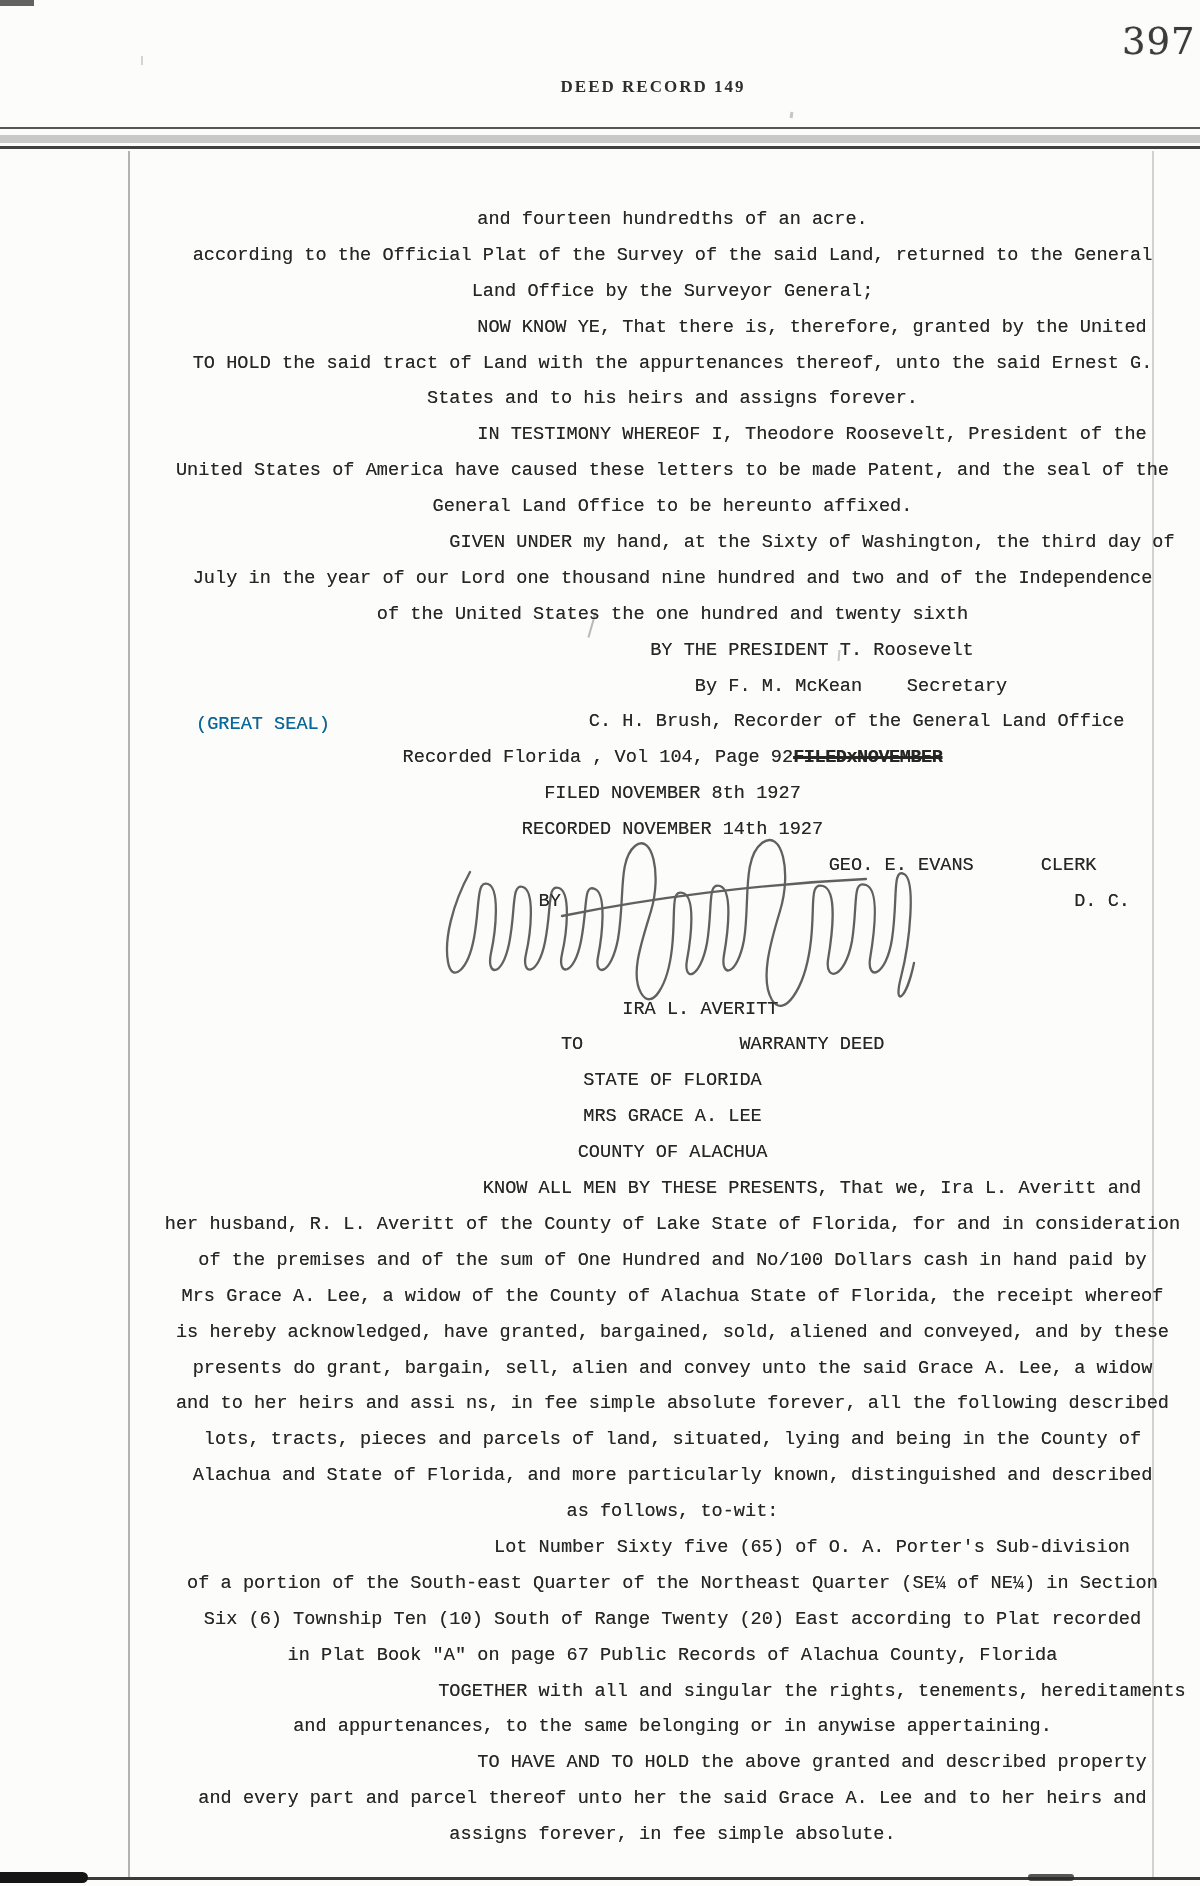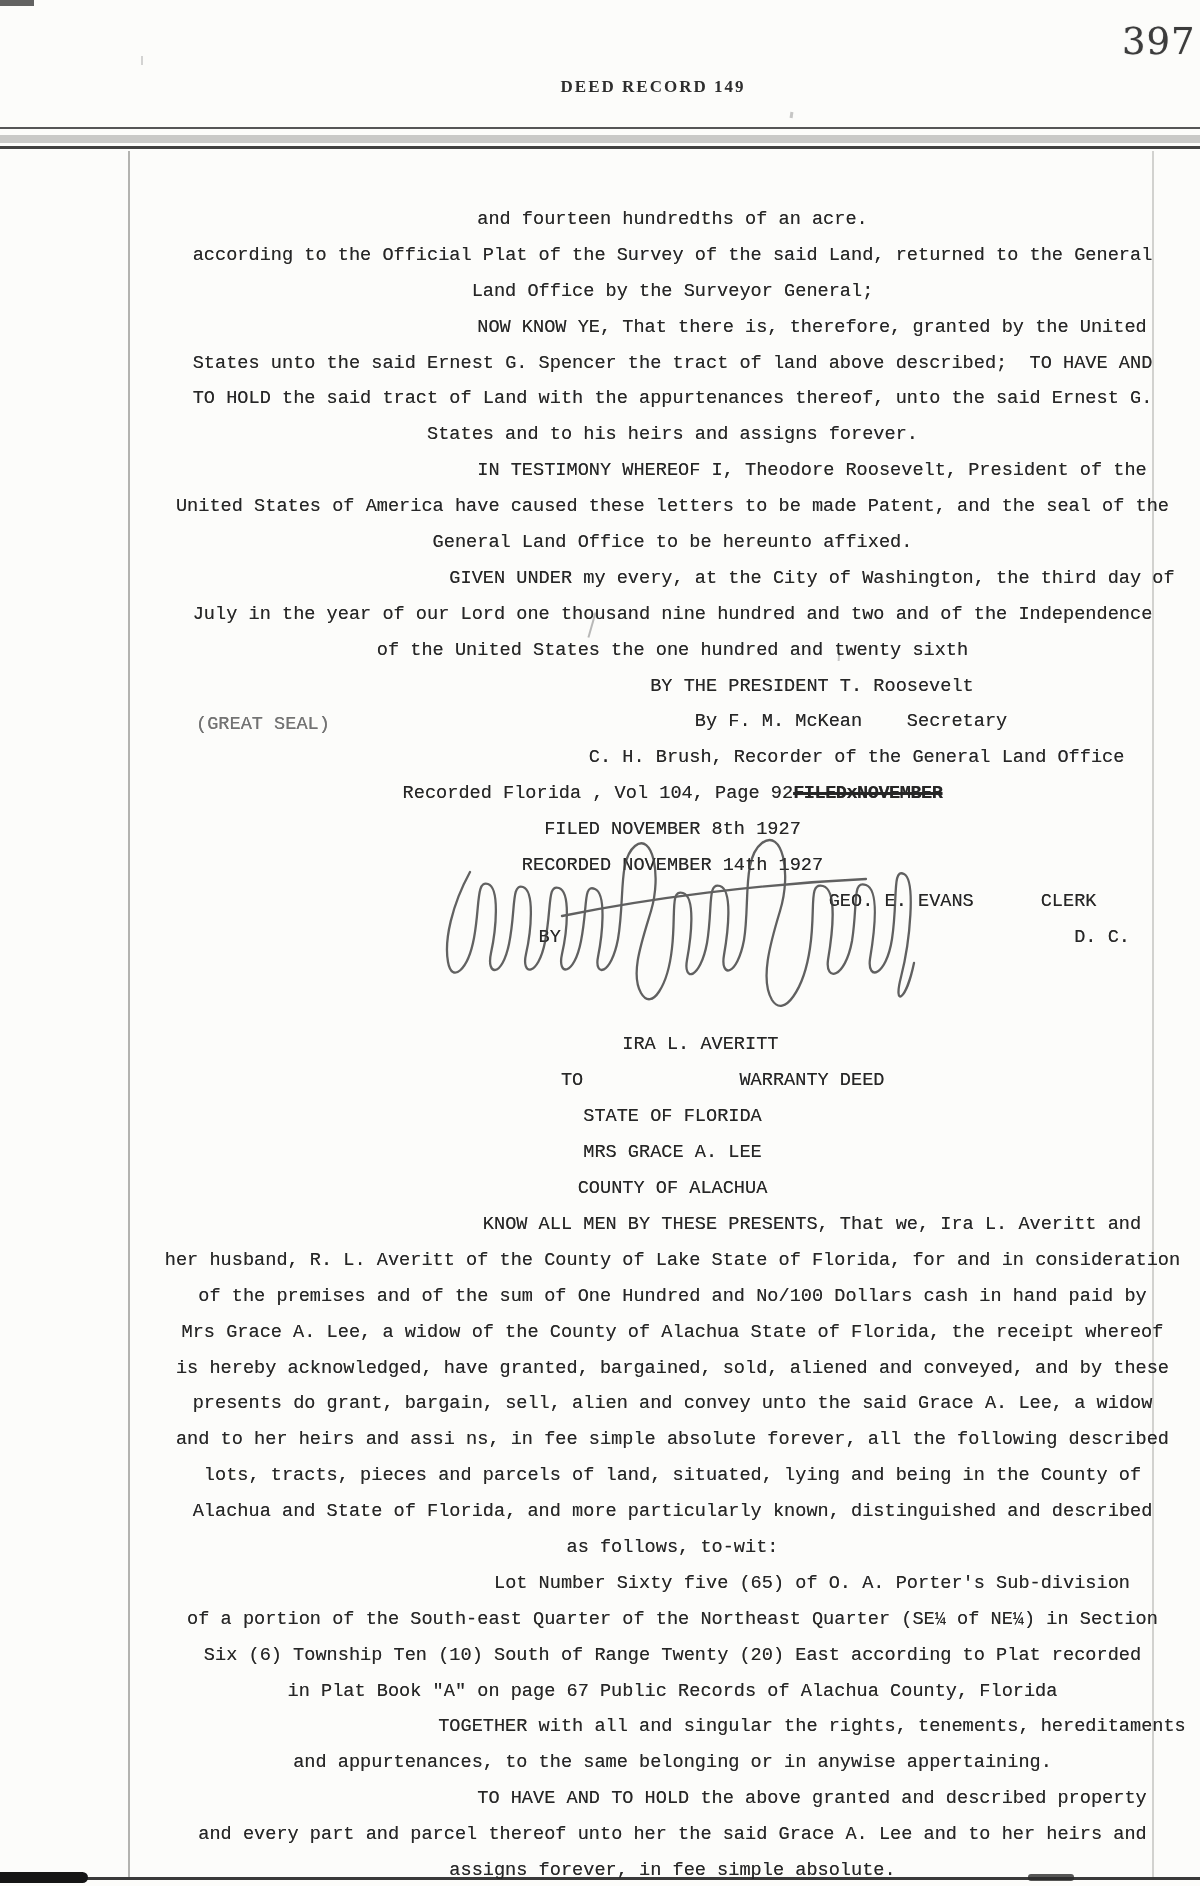--- a/index.html
+++ b/index.html
@@ -46,21 +46,21 @@
     height:35.9px;line-height:35.9px;white-space:pre;text-align:center;
   }
   .struck{
     font-weight:700;
     text-decoration:line-through;
     text-decoration-thickness:2.5px;
     letter-spacing:-.5px;
   }
   .seal-label{
     top:714px;left:196px;
-    font-size:18.6px;color:#737373;
+    font-size:18.6px;color:#0369a1;
     text-shadow:0 0 .4px rgba(20,20,20,.55);
     white-space:pre;
   }
   .signature-svg{top:0;left:0;width:1200px;height:1886px;pointer-events:none;}
 </style>
 </head>
 <body>
 
 <div class="abs corner-smudge"></div>
 <div class="abs page-number">397</div>
@@ -77,27 +77,26 @@
 <div class="abs speck-2"></div>
 <div class="abs stray-slash"></div>
 <div class="abs stray-tick"></div>
 
 <div class="abs typed">
   <div>
       <div class="tline">and fourteen hundredths of an acre.</div>
       <div class="tline">according to the Official Plat of the Survey of the said Land, returned to the General</div>
       <div class="tline">Land Office by the Surveyor General;</div>
       <div class="tline">                         NOW KNOW YE, That there is, therefore, granted by the United</div>
-      <div class="tline">States unto the said Ernest G. Spencer the tract of land above described;  TO HAVE AND</div>
       <div class="tline">TO HOLD the said tract of Land with the appurtenances thereof, unto the said Ernest G.</div>
       <div class="tline">States and to his heirs and assigns forever.</div>
       <div class="tline">                         IN TESTIMONY WHEREOF I, Theodore Roosevelt, President of the</div>
       <div class="tline">United States of America have caused these letters to be made Patent, and the seal of the</div>
       <div class="tline">General Land Office to be hereunto affixed.</div>
-      <div class="tline">                         GIVEN UNDER my every, at the City of Washington, the third day of</div>
+      <div class="tline">                         GIVEN UNDER my hand, at the Sixty of Washington, the third day of</div>
       <div class="tline">July in the year of our Lord one thousand nine hundred and two and of the Independence</div>
       <div class="tline">of the United States the one hundred and twenty sixth</div>
       <div class="tline">                         BY THE PRESIDENT T. Roosevelt</div>
       <div class="tline">                                By F. M. McKean    Secretary</div>
       <div class="tline">                                 C. H. Brush, Recorder of the General Land Office</div>
     </div>
   <div class="tline"><span>Recorded Florida , Vol 104, Page 92</span><span class="struck">FILEDxNOVEMBER</span></div>
   <div>
       <div class="tline">FILED NOVEMBER 8th 1927</div>
       <div class="tline">RECORDED NOVEMBER 14th 1927</div>

